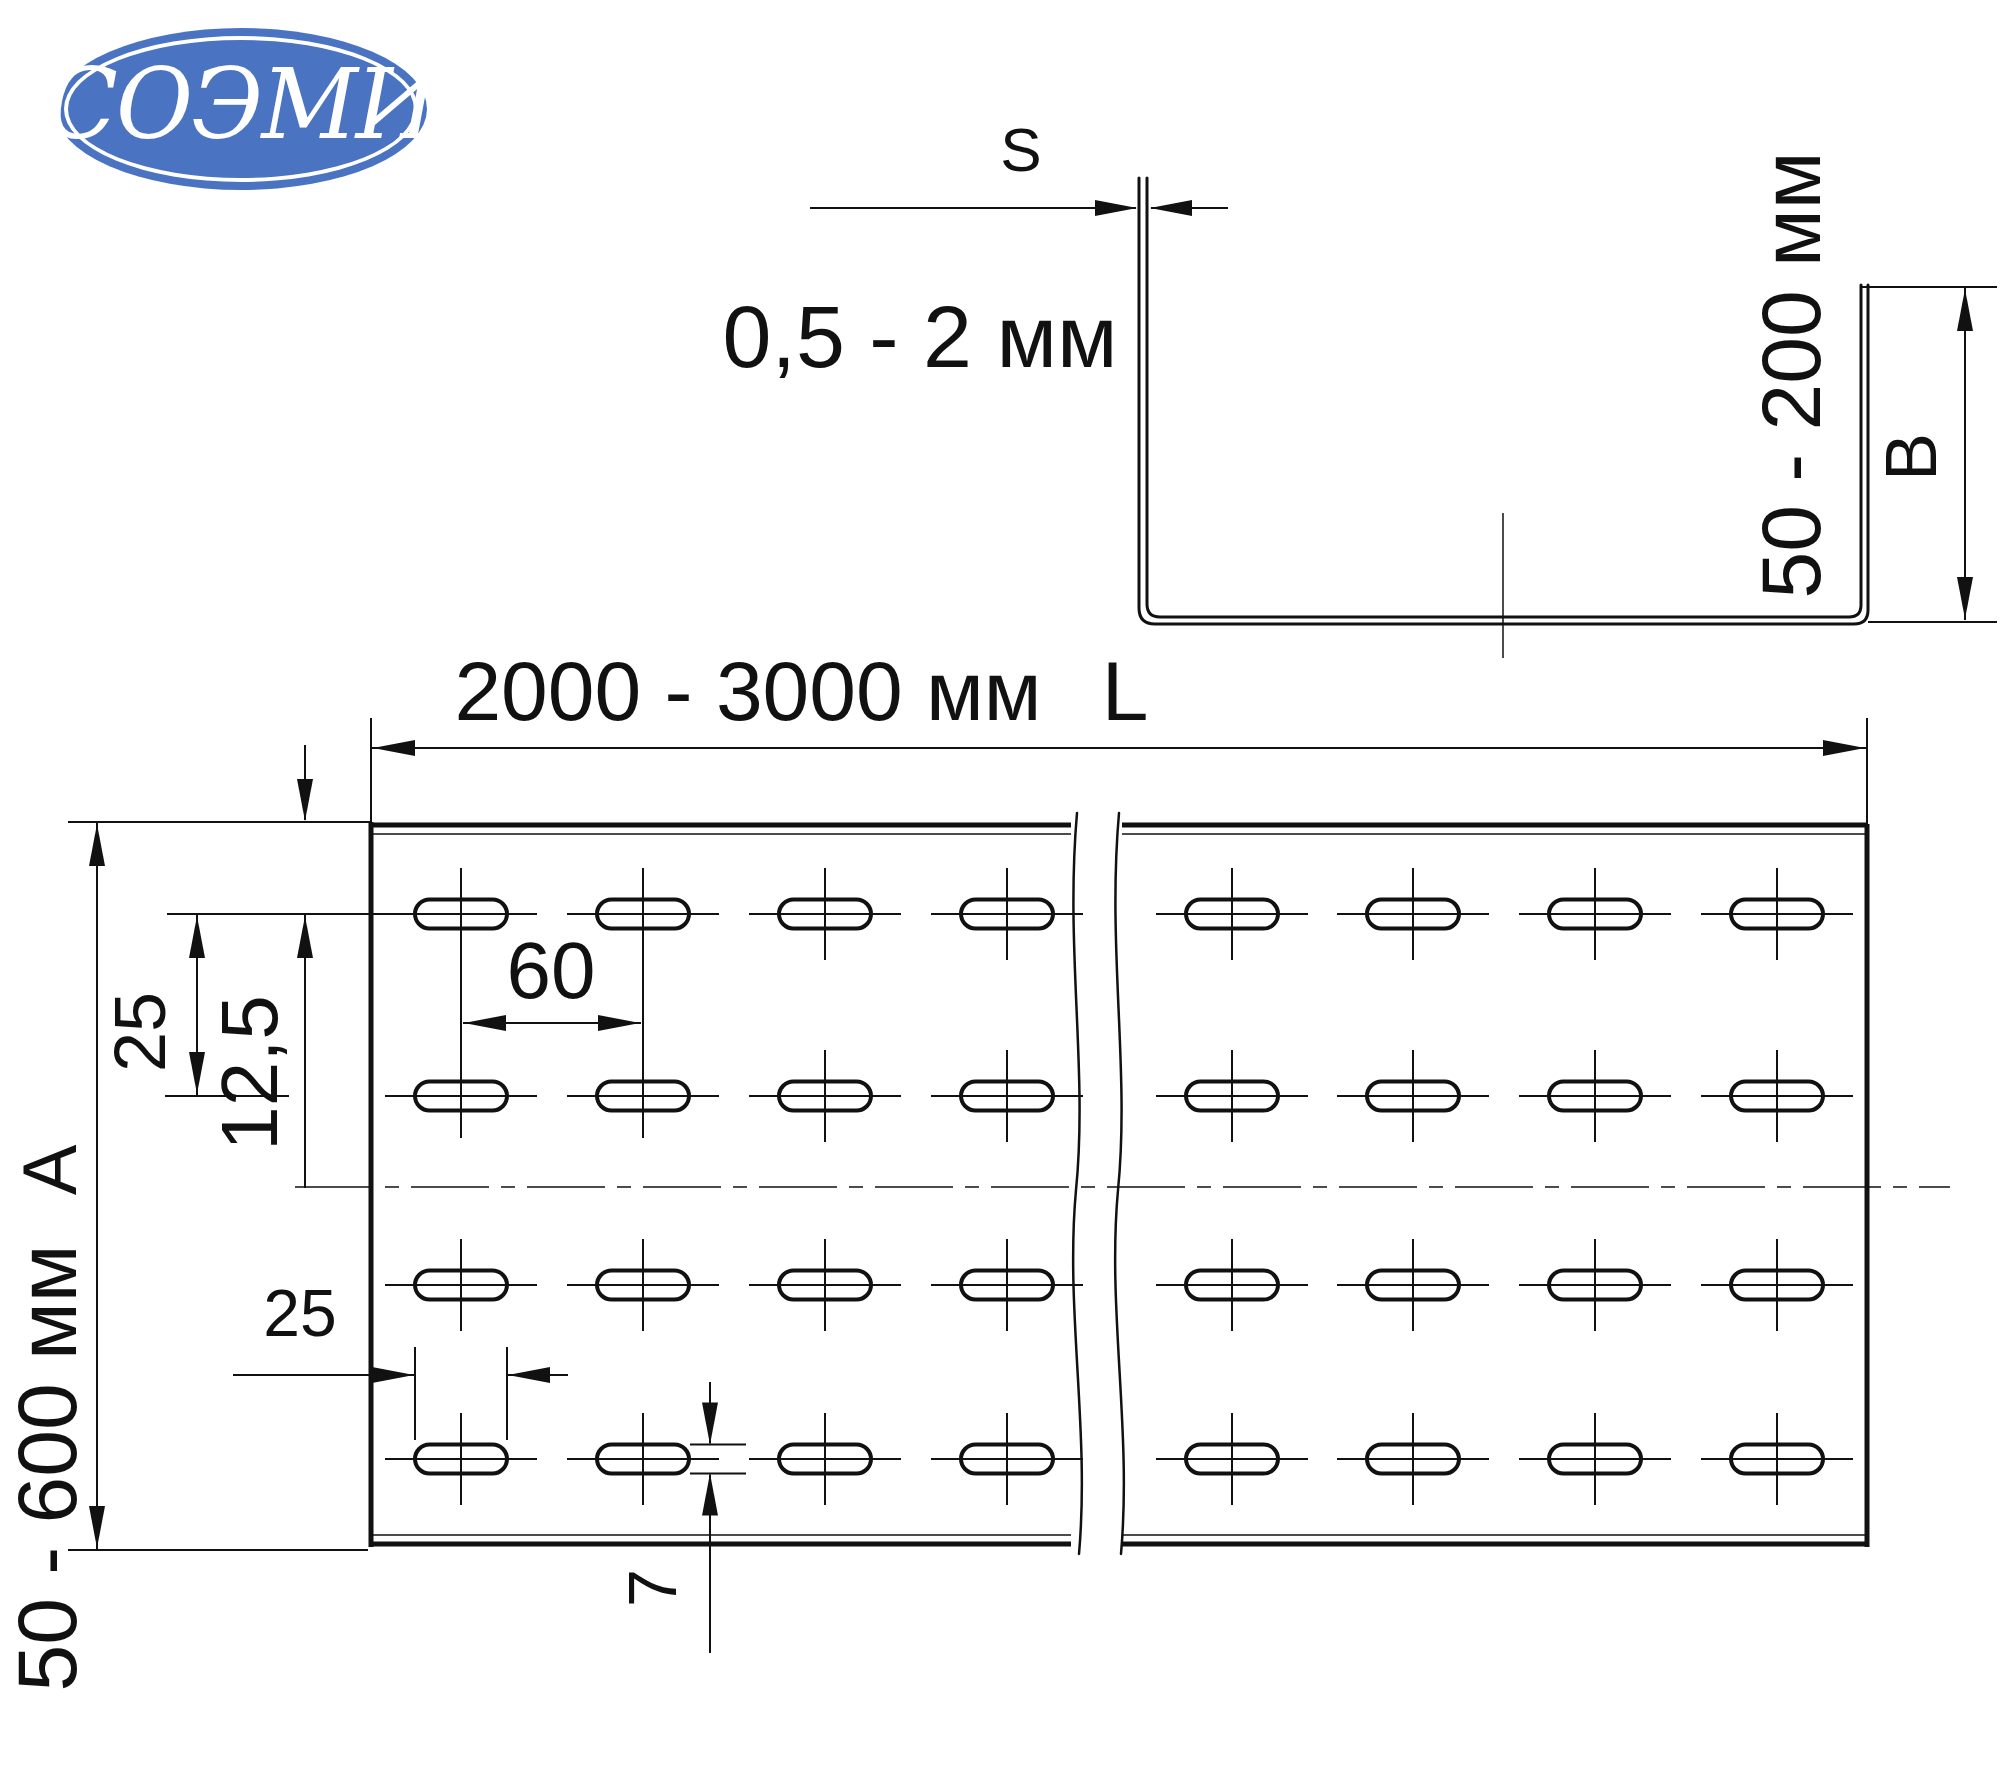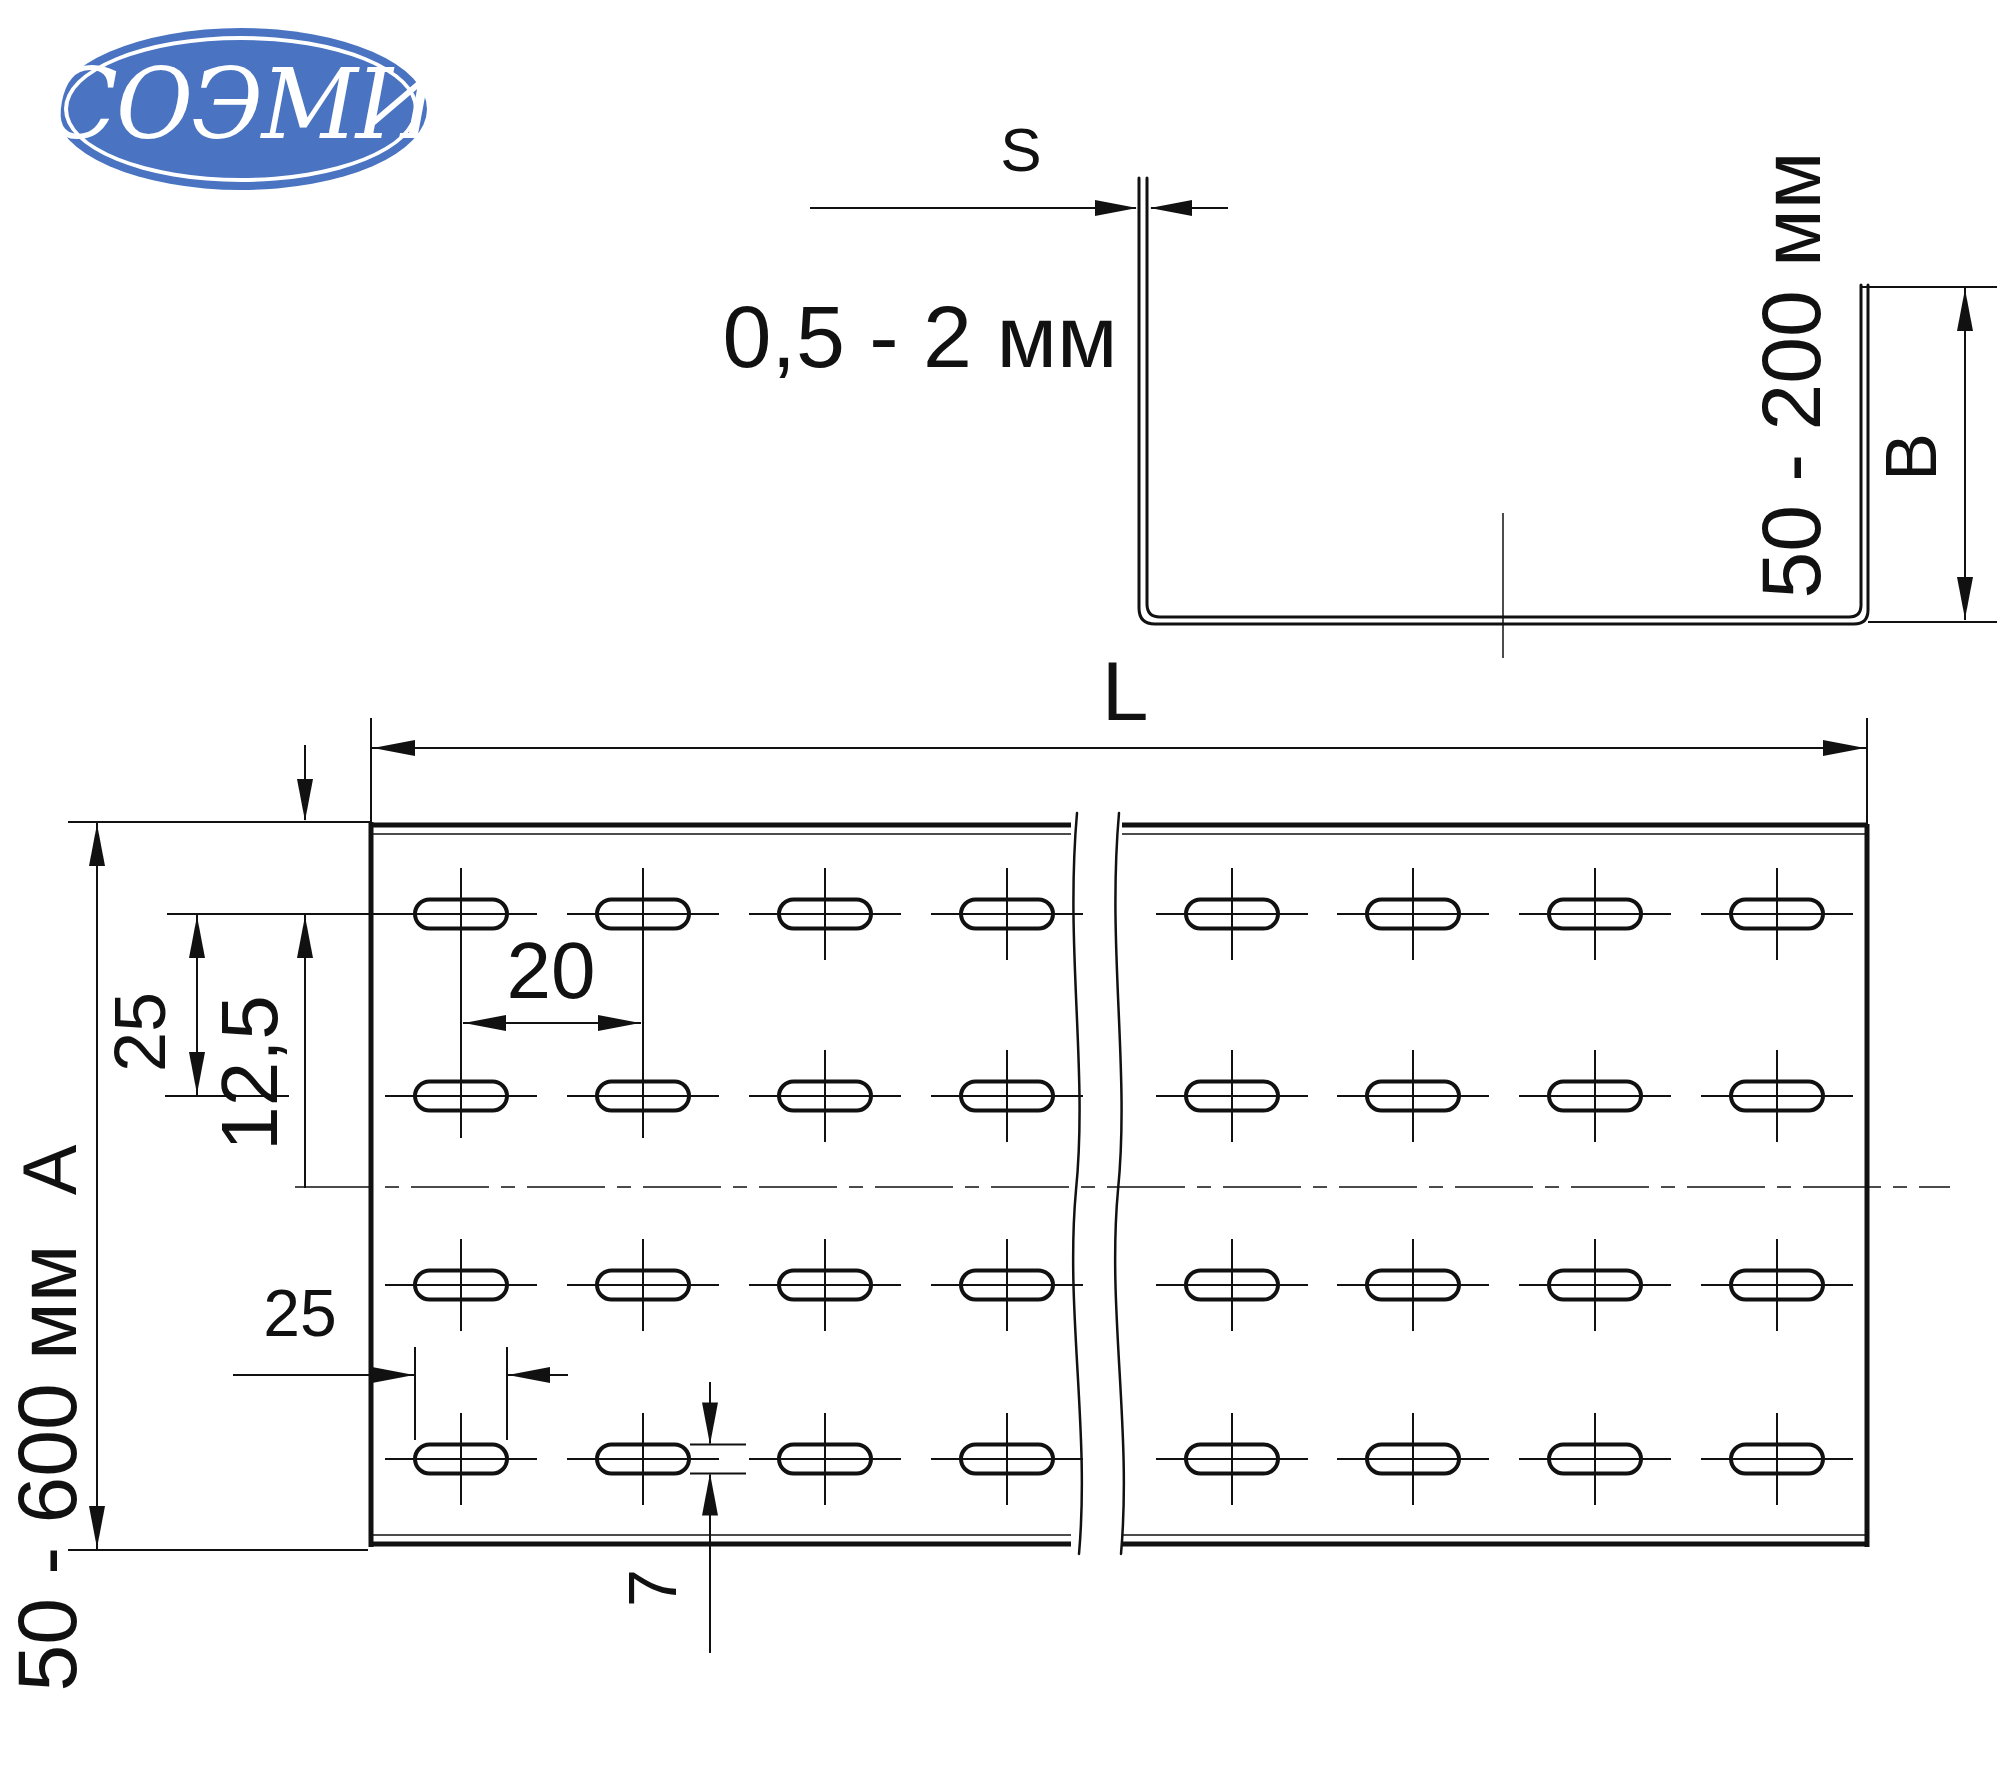--- a/index.html
+++ b/index.html
@@ -191,21 +191,22 @@
   <div class="logo">
     <div class="ring"></div>
     <div class="txt">СОЭМИ</div>
   </div>
 
   <div class="lbl fs-s" style="left:1021px;top:150px;">S</div>
   <div class="lbl fs-thick" style="left:920px;top:291px;">0,5 - 2 мм</div>
   <div class="lbl rot fs-range" style="left:1791px;top:375px;">50 - 200 мм</div>
   <div class="lbl rot fs-b" style="left:1911px;top:457px;">B</div>
 
+  <div class="lbl fs-range" style="left:748px;top:691px;">2000 - 3000 мм</div>
   <div class="lbl fs-range" style="left:1125px;top:691px;">L</div>
-  <div class="lbl fs-50" style="left:551px;top:971px;">20</div>
+  <div class="lbl fs-50" style="left:551px;top:971px;">60</div>
   <div class="lbl rot fs-dim2" style="left:140px;top:1032px;">25</div>
   <div class="lbl rot fs-125" style="left:250px;top:1073px;">12,5</div>
   <div class="lbl rot fs-a" style="left:50px;top:1170px;">A</div>
   <div class="lbl rot fs-range" style="left:47px;top:1468px;">50 - 600 мм</div>
   <div class="lbl fs-dim" style="left:300px;top:1313px;">25</div>
   <div class="lbl rot fs-7" style="left:652px;top:1588px;">7</div>
 </div>
 
 </body></html>

